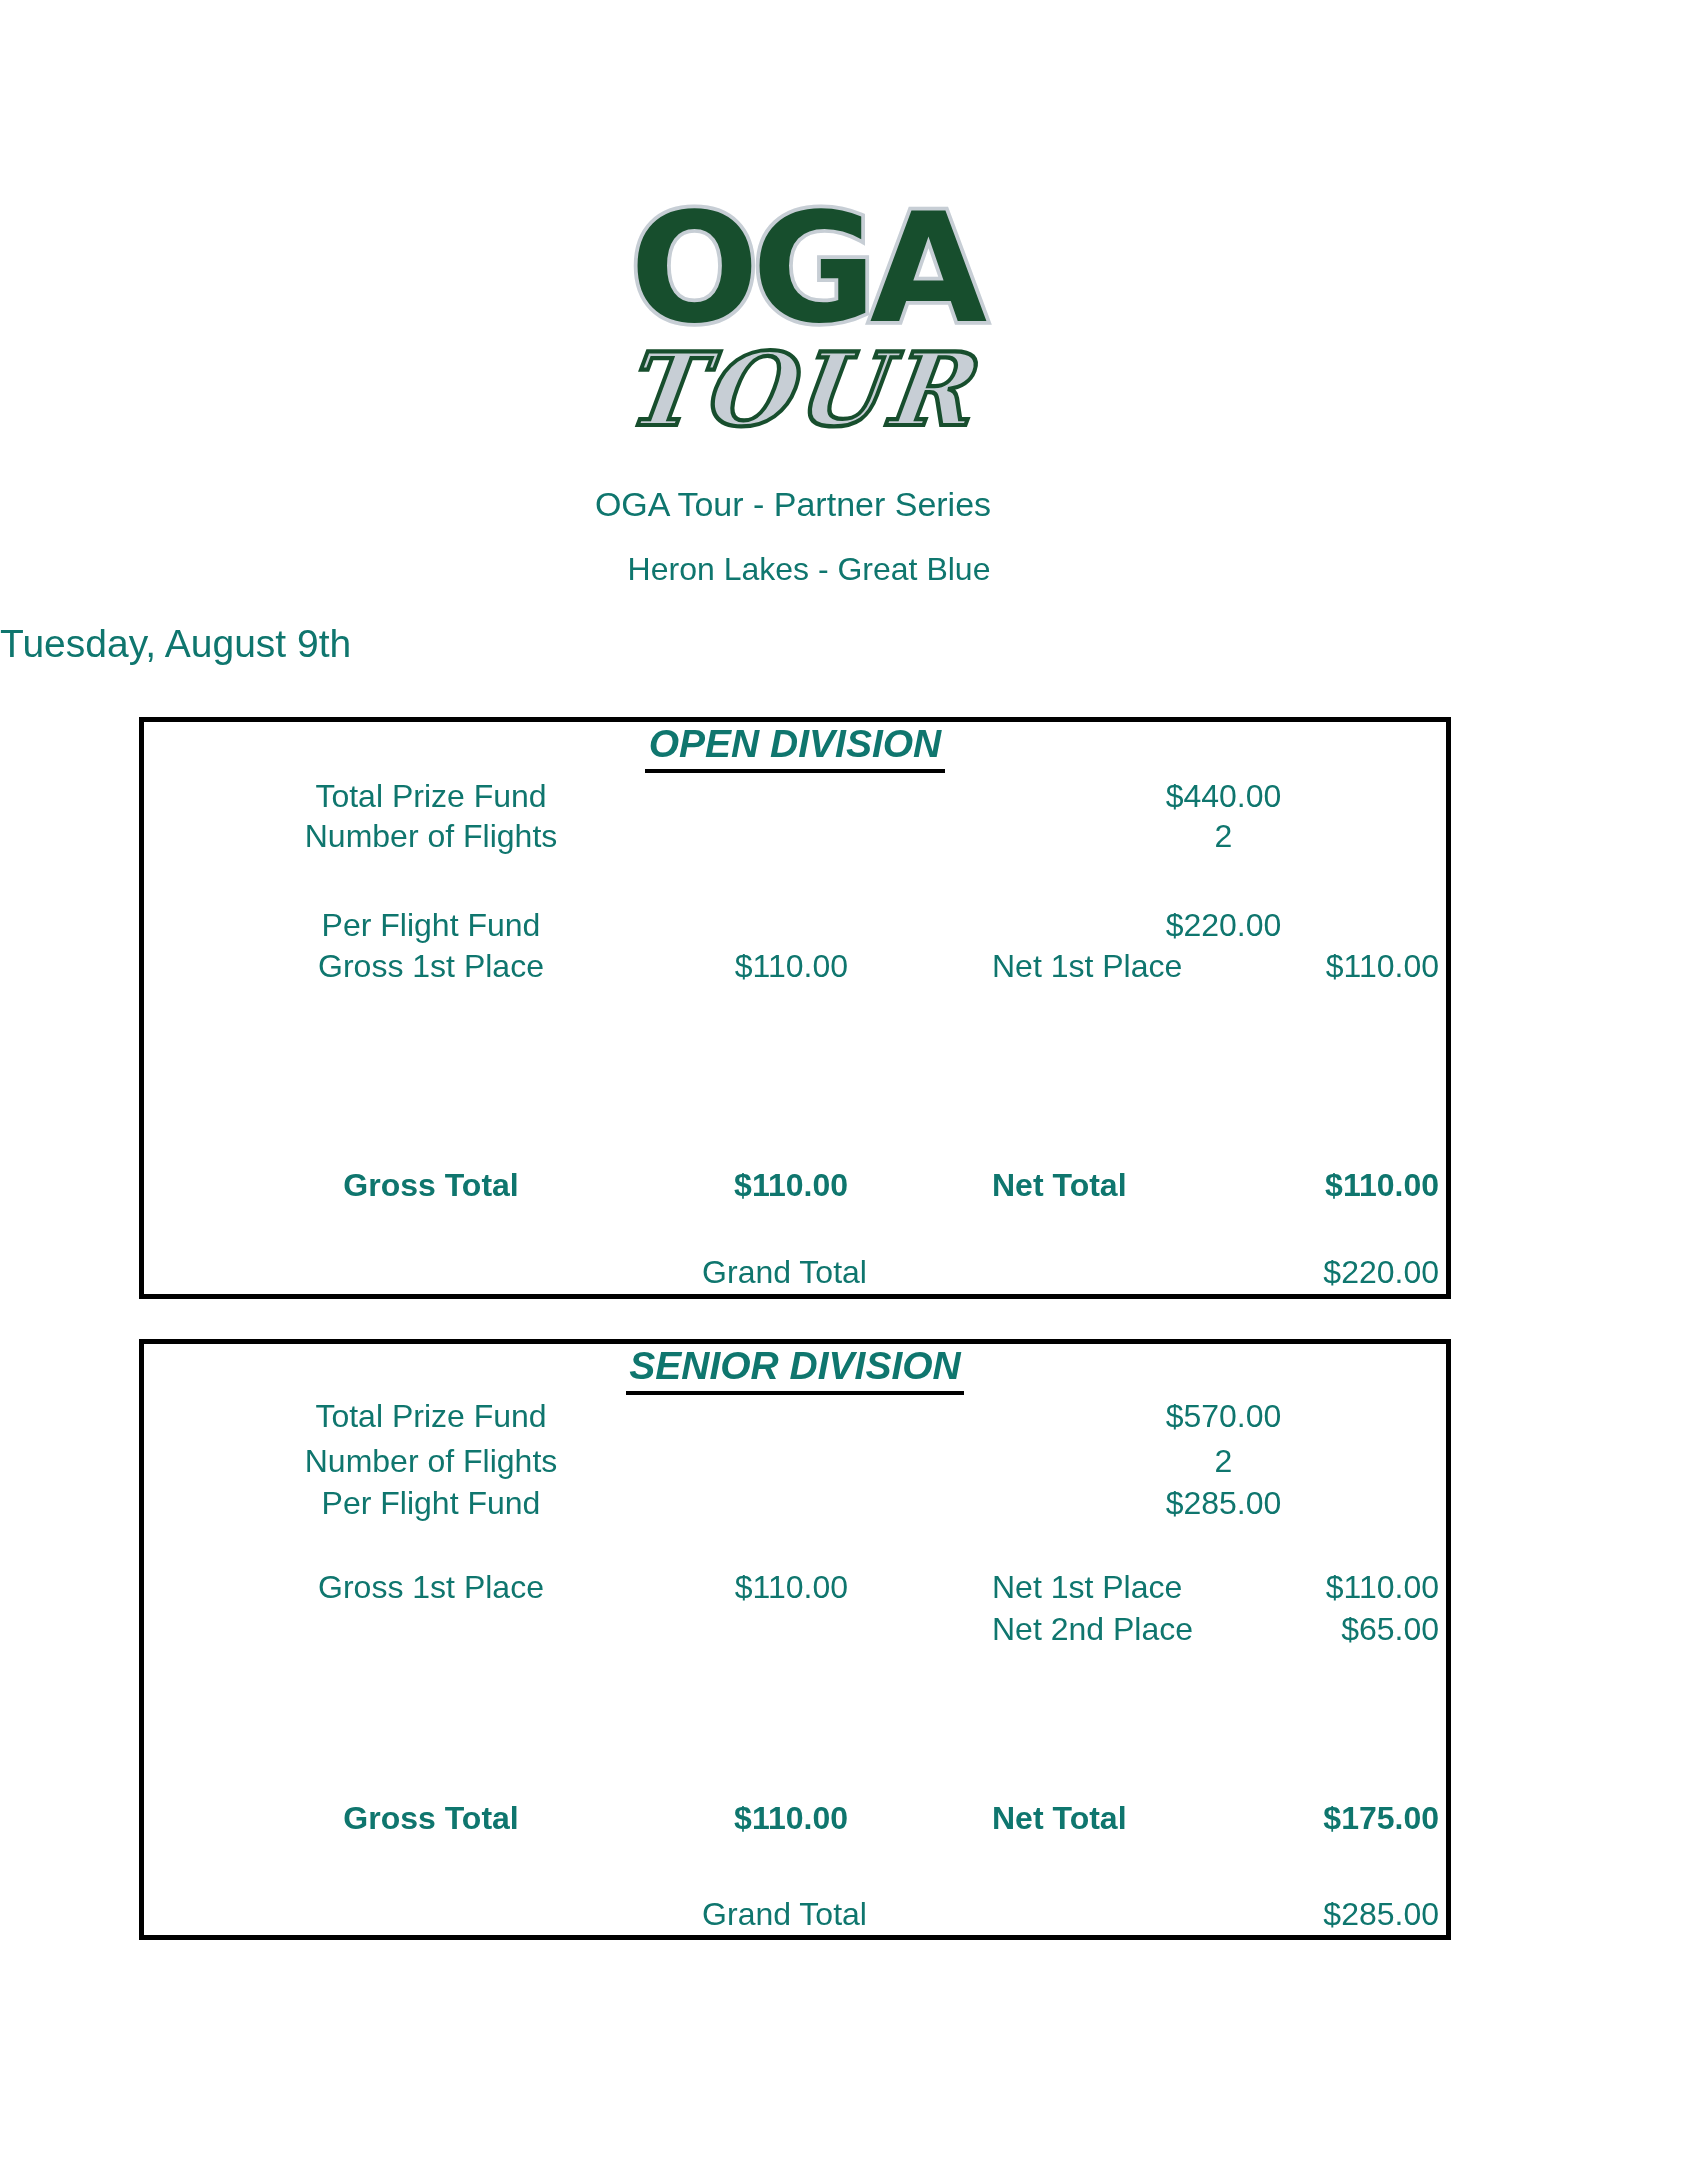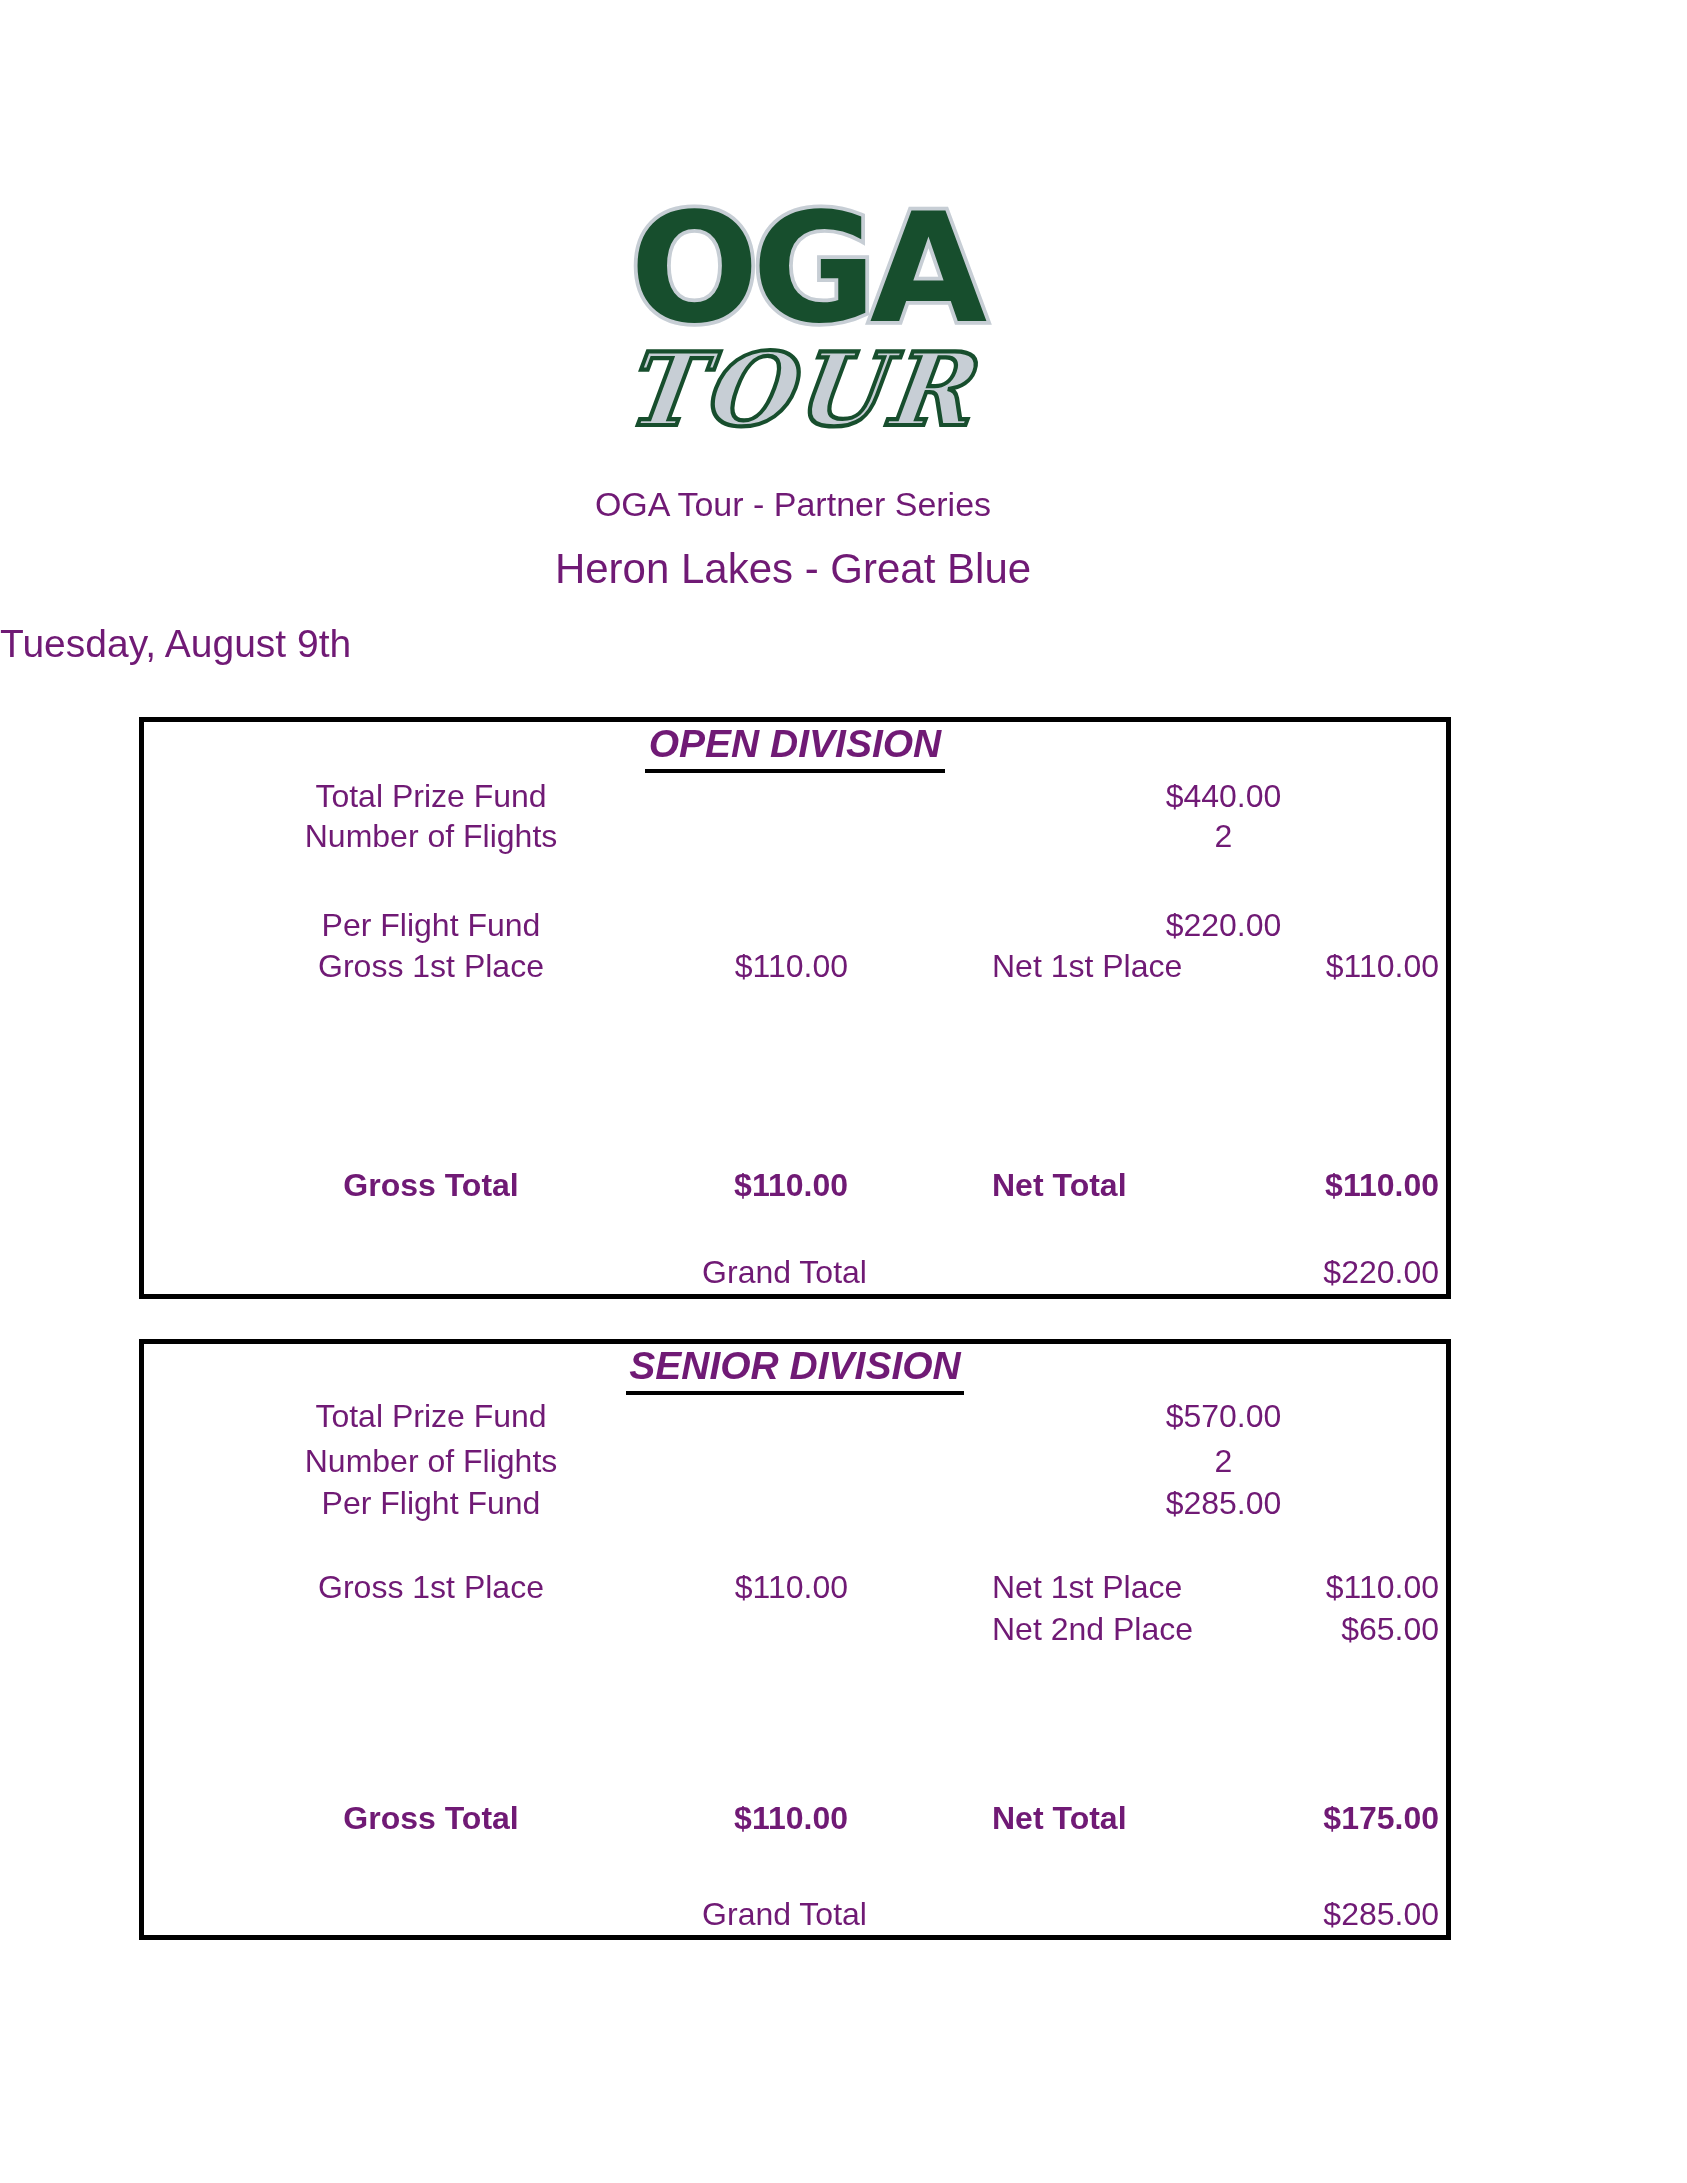--- a/index.html
+++ b/index.html
@@ -2,33 +2,33 @@
 <html style="font-size:13.5px"><head>
 <meta charset="utf-8">
 <style>
   html,body{margin:0;padding:0;background:#ffffff;}
   .page{
     position:relative;
     width:1687px;
     height:2183px;
     background:#ffffff;
     font-family:"Liberation Sans", sans-serif;
-    color:#701a75;
+    color:#0f766e;
     overflow:hidden;
   }
   
   .logo{position:absolute; top:196px; left:603px; width:396px; height:253px;}
   
   .title-series{
     position:absolute; top:478px; left:0; width:1586px;
     text-align:center; font-size:34px; line-height:52px; white-space:nowrap;
   }
   .title-course{
-    position:absolute; top:543px; left:0; width:1586px;
-    text-align:center; font-size:42px; line-height:52px; white-space:nowrap;
+    position:absolute; top:543px; left:16px; width:1586px;
+    text-align:center; font-size:32px; line-height:52px; white-space:nowrap;
   }
   .title-date{
     position:absolute; top:622px; left:0; width:1586px;
     text-align:left; font-size:39px; line-height:44px; white-space:nowrap;
   }
   
   .division-box{
     position:absolute; left:139px; width:1312px;
     border:5px solid #000000; background:#ffffff; box-sizing:border-box;padding-left:44px;
   }

